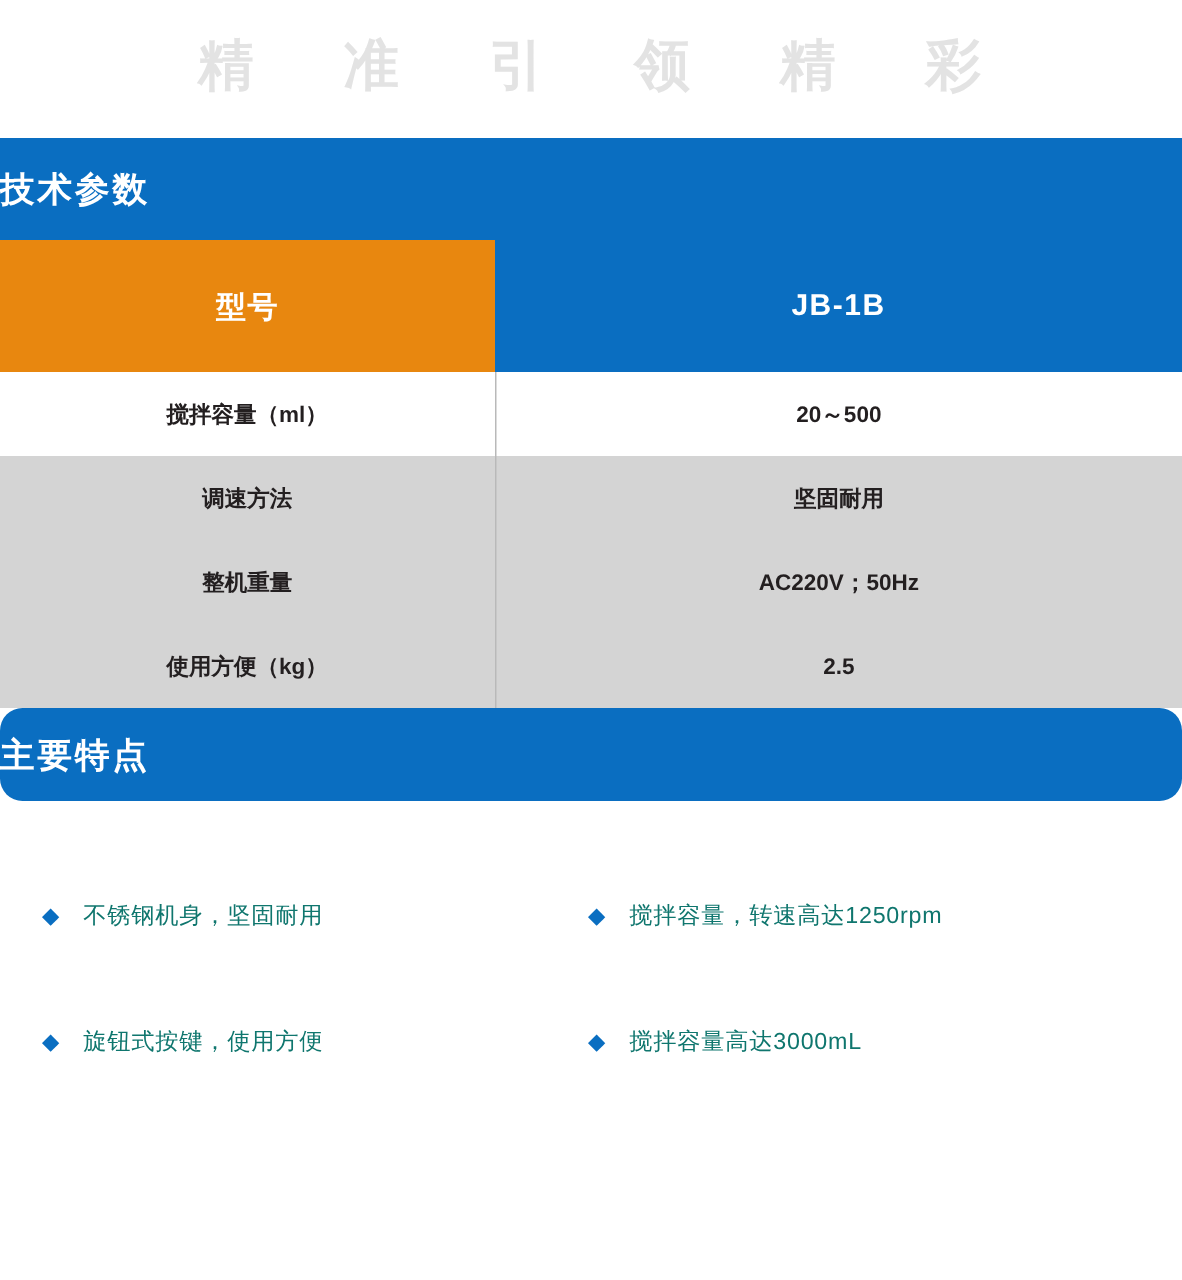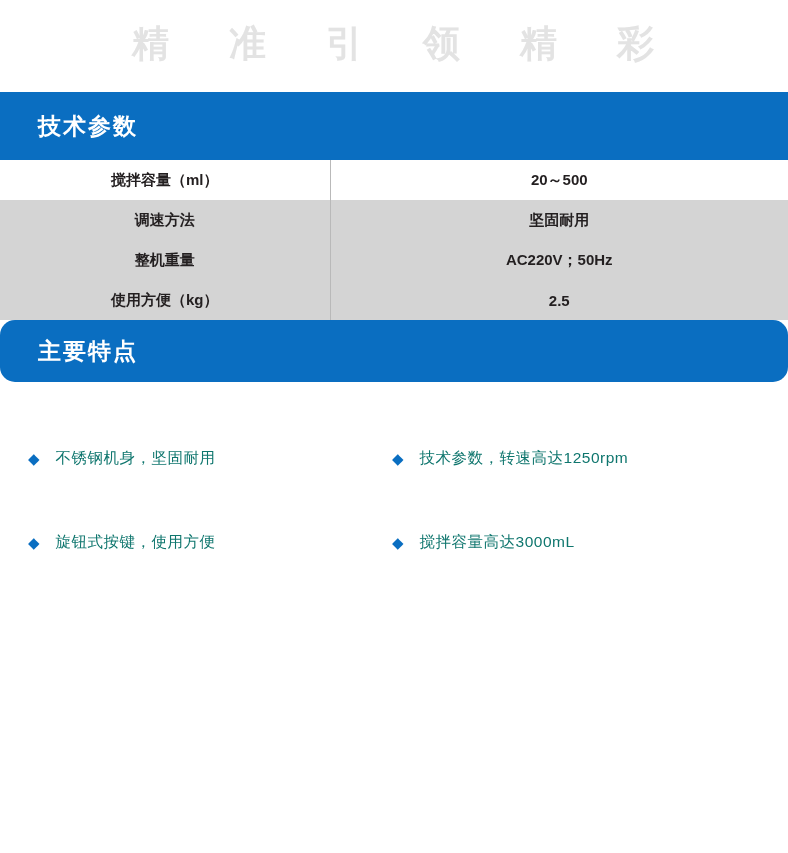--- a/index.html
+++ b/index.html
@@ -37,21 +37,20 @@
 
   
   .section-bar {
     background: #0a6ec1;
     color: #ffffff;
     font-size: 23px;
     font-weight: bold;
     letter-spacing: 2px;
     display: flex;
     align-items: center;
-    padding-left: 38px;
     box-sizing: border-box;
   }
   #spec-bar { height: 68px; margin-top: 4px; }
   #features-bar { height: 62px; border-radius: 15px; }
 
   
   table.spec {
     width: 100%;
     border-collapse: collapse;
     table-layout: fixed;
@@ -69,21 +68,21 @@
   }
   table.spec tr.head th {
     height: 88px;
     font-size: 20px;
     color: #ffffff;
     letter-spacing: 1px;
   }
   th.model-label { background: #e8870f; }
   th.model-value { background: #0a6ec1; }
 
-  table.spec tr.row td { height: 40px; }
+  table.spec tr.row td { height: 56px; }
   table.spec tr.row td.k { border-right: 1px solid #b9b9b9; }
   tr.odd td  { background: #ffffff; }
   tr.even td { background: #d4d4d4; }
 
   
   .features {
     padding: 34px 0 0 0;
   }
   .feature-row {
     display: flex;
@@ -126,20 +125,24 @@
   <div id="spec-bar" class="section-bar">
     <span>技术参数</span>
   </div>
 
   <table class="spec">
     <colgroup>
         <col class="c1">
         <col class="c2">
       </colgroup>
     <tbody>
+      <tr class="head">
+        <th class="model-label">型号</th>
+        <th class="model-value">JB-1B</th>
+      </tr>
       <tr class="row odd">
         <td class="k">搅拌容量（ml）</td>
         <td class="v">20～500</td>
       </tr>
       <tr class="row even">
         <td class="k">调速方法</td>
         <td class="v">坚固耐用</td>
       </tr>
       <tr class="row even">
         <td class="k">整机重量</td>
@@ -157,21 +160,21 @@
   </div>
 
   <div class="features">
     <div class="feature-row">
       <div class="feature col1">
         <span class="bullet">◆</span>
         <span class="feature-text">不锈钢机身，坚固耐用</span>
       </div>
       <div class="feature col2">
         <span class="bullet">◆</span>
-        <span class="feature-text">技术参数，转速高达1250rpm</span>
+        <span class="feature-text">搅拌容量，转速高达1250rpm</span>
       </div>
     </div>
     <div class="feature-row">
       <div class="feature col1">
         <span class="bullet">◆</span>
         <span class="feature-text">旋钮式按键，使用方便</span>
       </div>
       <div class="feature col2">
         <span class="bullet">◆</span>
         <span class="feature-text">搅拌容量高达3000mL</span>

